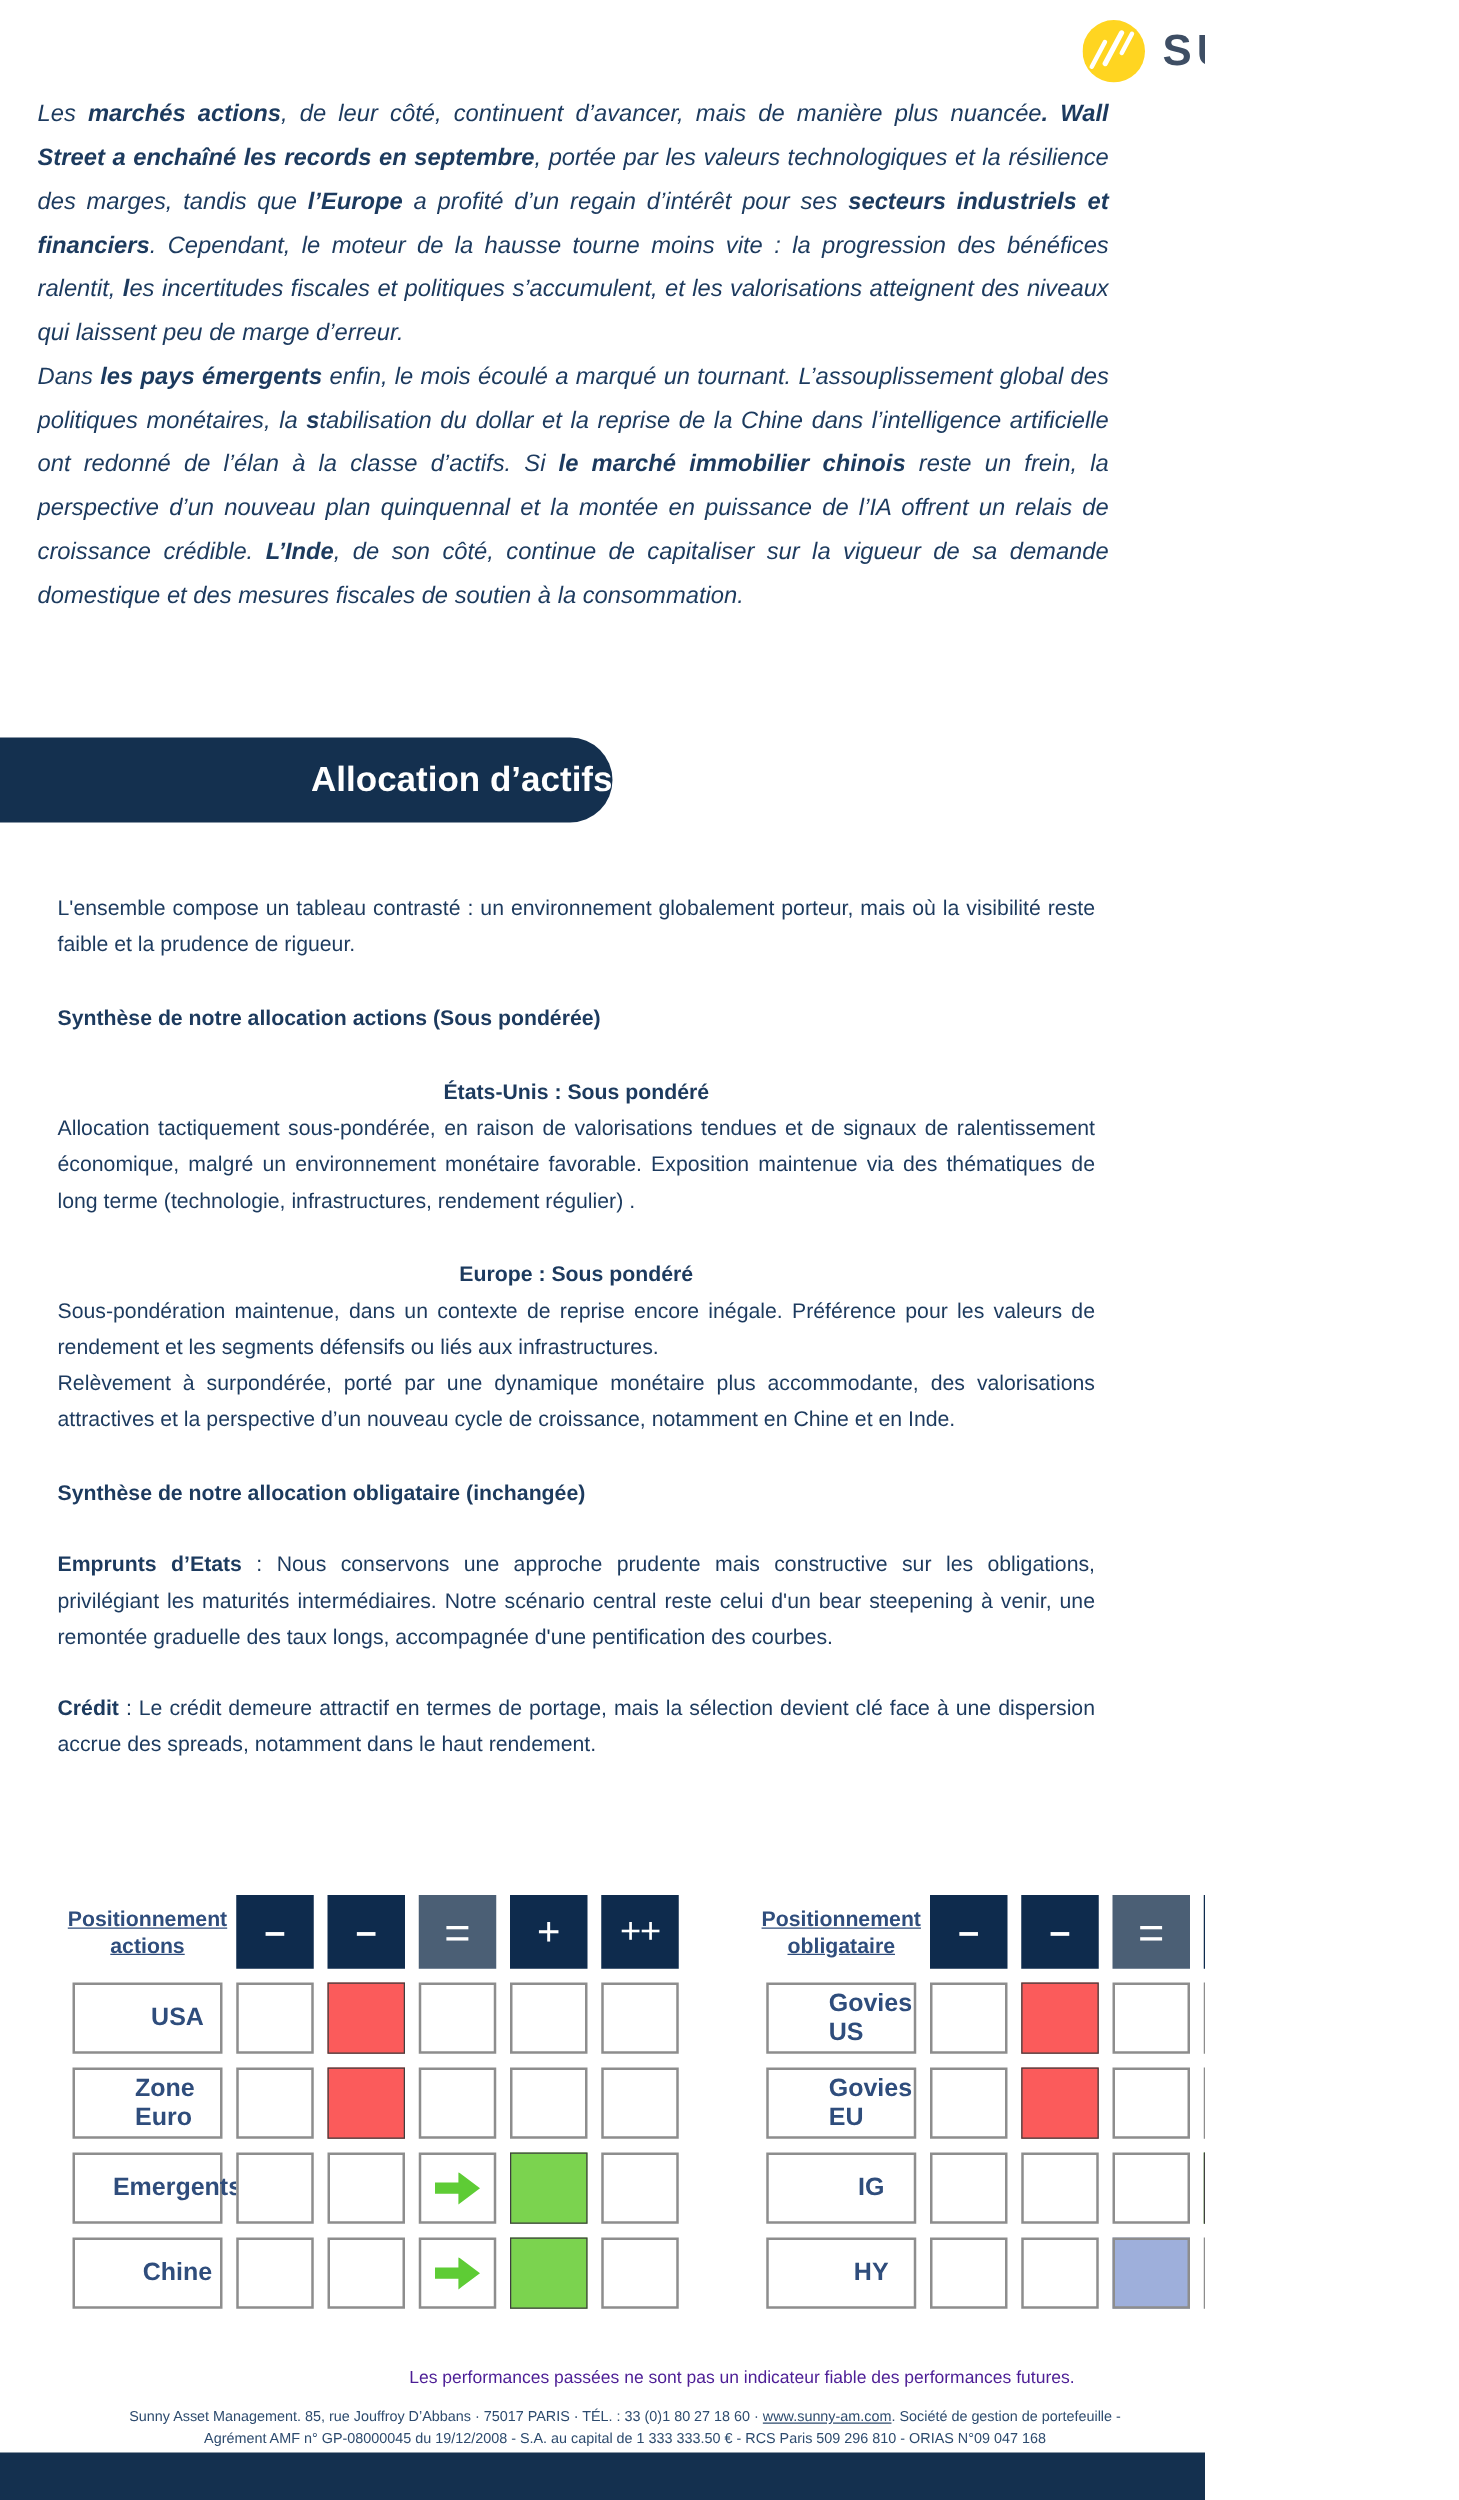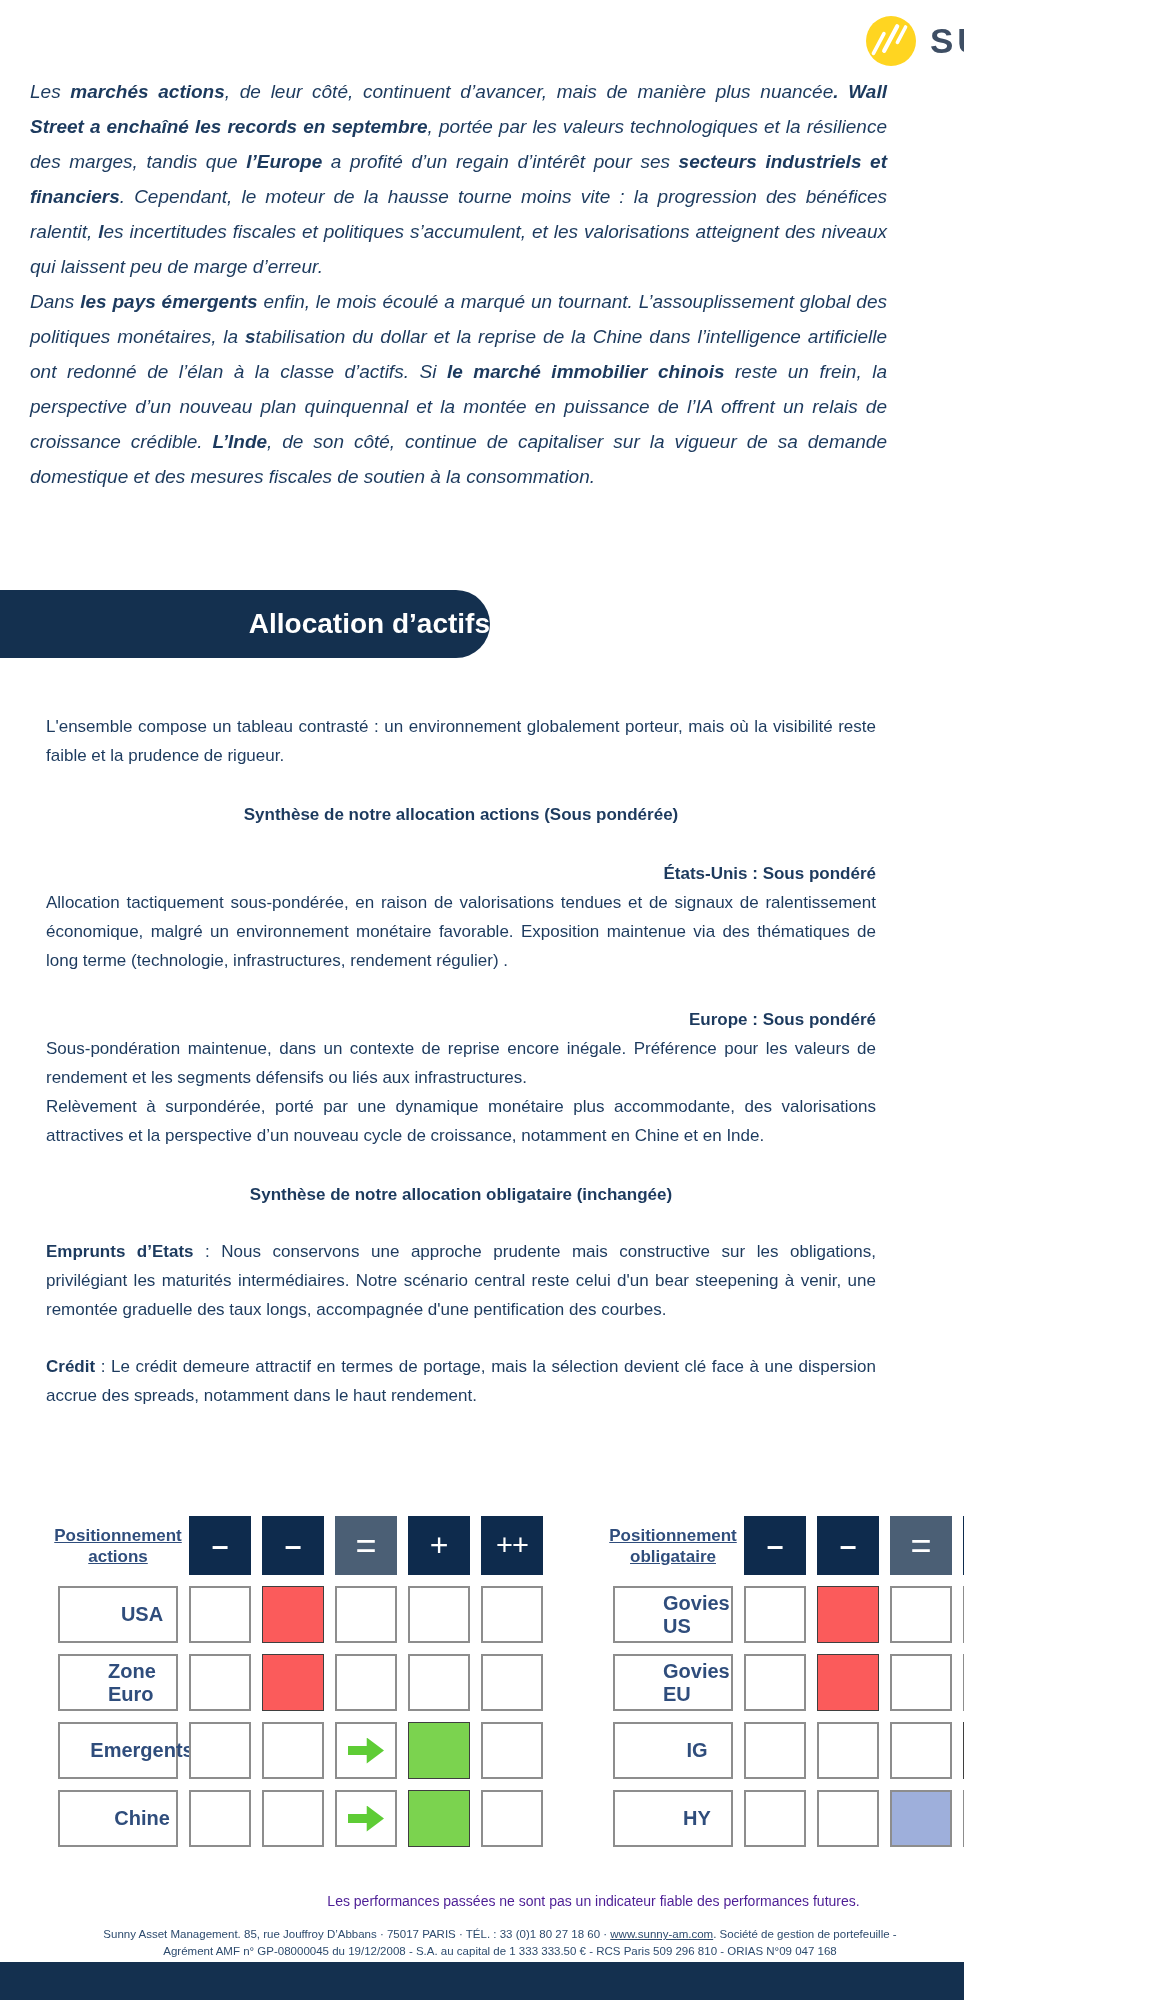--- a/index.html
+++ b/index.html
@@ -23,22 +23,22 @@
 
   
   .banner { position:absolute; top:590px; left:0; width:490px; height:68px;
             background:#14304f; border-radius:0 34px 34px 0;
             display:flex; align-items:center; padding-left:80px;
             color:#ffffff; font-size:28px; font-weight:700;justify-content:flex-end; }
 
   
   .alloc { position:absolute; top:712px; left:46px; width:830px;
            font-size:17px; line-height:29px; text-align:justify; }
-  .alloc .h { font-weight:700; margin-top:30px; text-align:center; }
-  .alloc .blockhead { font-weight:700; margin-top:30px; text-align:right; }
+  .alloc .h { font-weight:700; margin-top:30px; text-align:left; }
+  .alloc .blockhead { font-weight:700; margin-top:30px; text-align:center; }
   .alloc .body { margin-top:0; }
   .alloc .para { margin-top:28px; }
 
   
   .ptable { position:absolute; top:1516px; display:grid;
             grid-template-columns:120px repeat(5,62px); column-gap:11px; row-gap:11px; }
   .ptable.actions { left:58px; }
   .ptable.oblig   { left:613px; }
   .tcell { height:59px; display:flex; flex-direction:column; align-items:center; justify-content:center;
            color:#2f4d7c; font-weight:700; font-size:17px; line-height:21px; text-align:center; }

